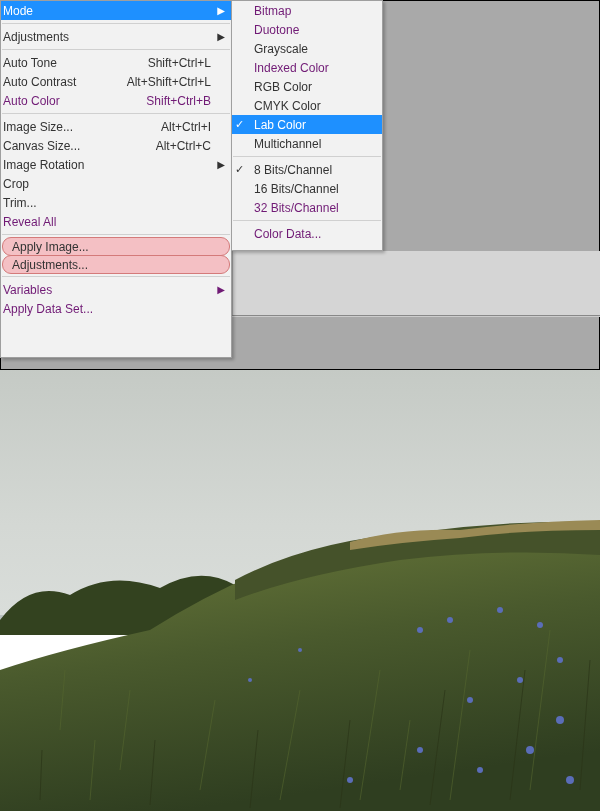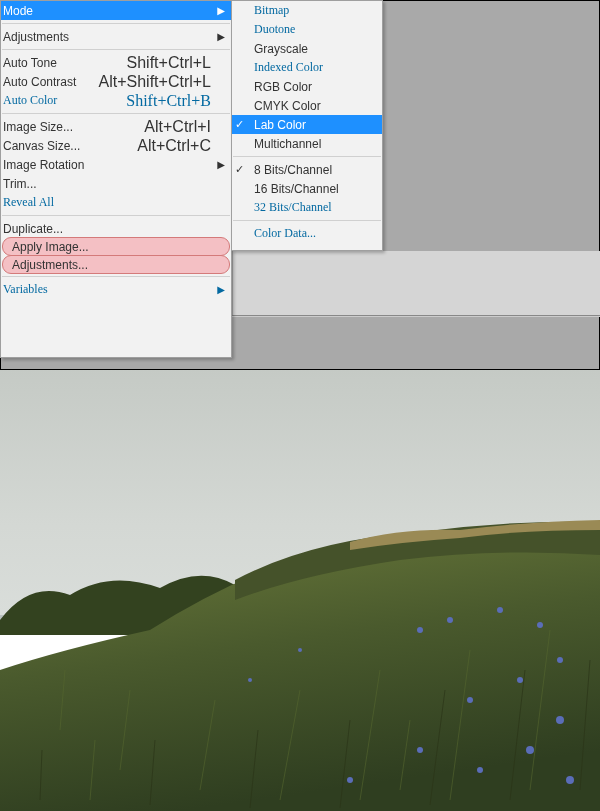--- a/index.html
+++ b/index.html
@@ -6,25 +6,25 @@
   body { font-family: "Segoe UI", Tahoma, sans-serif; font-size: 12px; width: 600px; height: 811px; background: #fff; overflow: hidden; }
   .canvas-bg { position: absolute; left: 0; top: 0; width: 600px; height: 370px; background: #a9a9a9; border: 1px solid #000; }
   .panel-line { position: absolute; left: 232px; top: 315px; width: 368px; height: 2px; background: #888; border-bottom: 1px solid #ccc; }
   .doc-area { position: absolute; left: 233px; top: 251px; width: 367px; height: 64px; background: #d5d5d5; }
 
   .menu { position: absolute; background: #f2f2f2; border: 1px solid #9f9f9f; box-shadow: 2px 2px 3px rgba(0,0,0,0.25); }
   .menu1 { left: 0; top: 0; width: 232px; height: 358px; }
   .menu2 { left: 231px; top: 0; width: 152px; height: 251px; }
   .menu .sep { height: 1px; background: #d0d0d0; margin: 3px 1px; }
   .item { display: flex; align-items: center; height: 19px; padding: 0 20px 0 2px; color: #333; cursor: default; position: relative; }
-  .item.disabled { color: #0369a1; font-family: Liberation Serif, serif; }
+  .item.disabled { color: #701a75; }
   .item.highlight-blue { background: #1e90ff; color: #fff; }
   .item.highlight-pink { background: #f4c0c4; border: 1px solid #d47a7a; border-radius: 9px; margin: -1px 1px; height: 19px; padding-left: 9px; color: #333; }
   .label { flex: 1; }
-  .shortcut { font-size: 16px; color: inherit; }
+  .shortcut { font-size: 12px; color: inherit; }
   .arrow { position: absolute; right: 6px; font-size: 10px; line-height: 1; }
   .check { position: absolute; left: 3px; font-size: 11px; }
   .menu2 .item { padding-left: 22px; }
 
   .photo { position: absolute; left: 0; top: 370px; width: 600px; height: 441px; overflow: hidden; }
   svg.scene { width: 600px; height: 441px; display: block; }
 </style>
 </head>
 <body>
 
@@ -62,39 +62,42 @@
   </div>
   <div class="item">
     <span class="label">Canvas Size...</span>
     <span class="shortcut">Alt+Ctrl+C</span>
   </div>
   <div class="item">
     <span class="label">Image Rotation</span>
     <span class="arrow">▶</span>
   </div>
   <div class="item">
+    <span class="label">Crop</span>
+  </div>
+  <div class="item">
     <span class="label">Trim...</span>
   </div>
   <div class="item disabled">
     <span class="label">Reveal All</span>
   </div>
   <div class="sep"></div>
-  <div class="item">
-    <span class="label">Duplicate...</span>
-  </div>
   <div class="item highlight-pink">
     <span class="label">Apply Image...</span>
   </div>
   <div class="item highlight-pink">
     <span class="label">Adjustments...</span>
   </div>
   <div class="sep"></div>
   <div class="item disabled">
     <span class="label">Variables</span>
     <span class="arrow">▶</span>
+  </div>
+  <div class="item disabled">
+    <span class="label">Apply Data Set...</span>
   </div>
 </div>
 
 <div class="menu menu2">
   <div class="item disabled">
       <span class="label">Bitmap</span>
     </div>
   <div class="item disabled">
       <span class="label">Duotone</span>
     </div>

